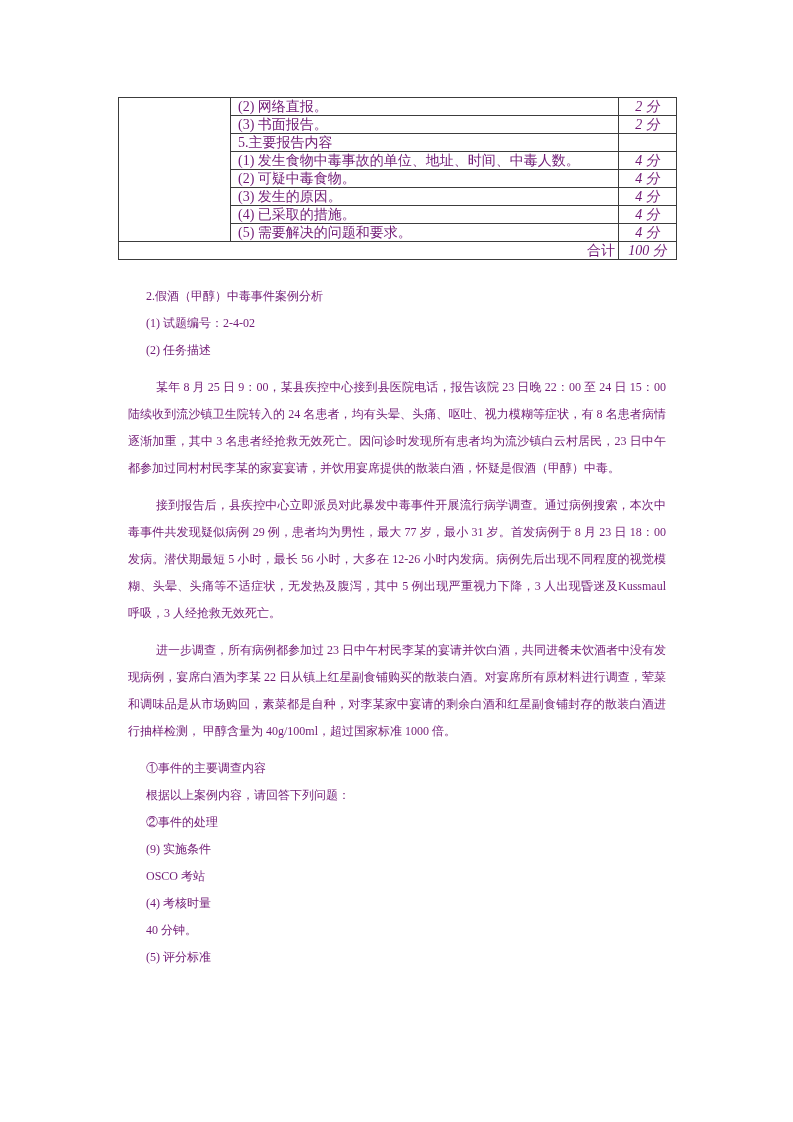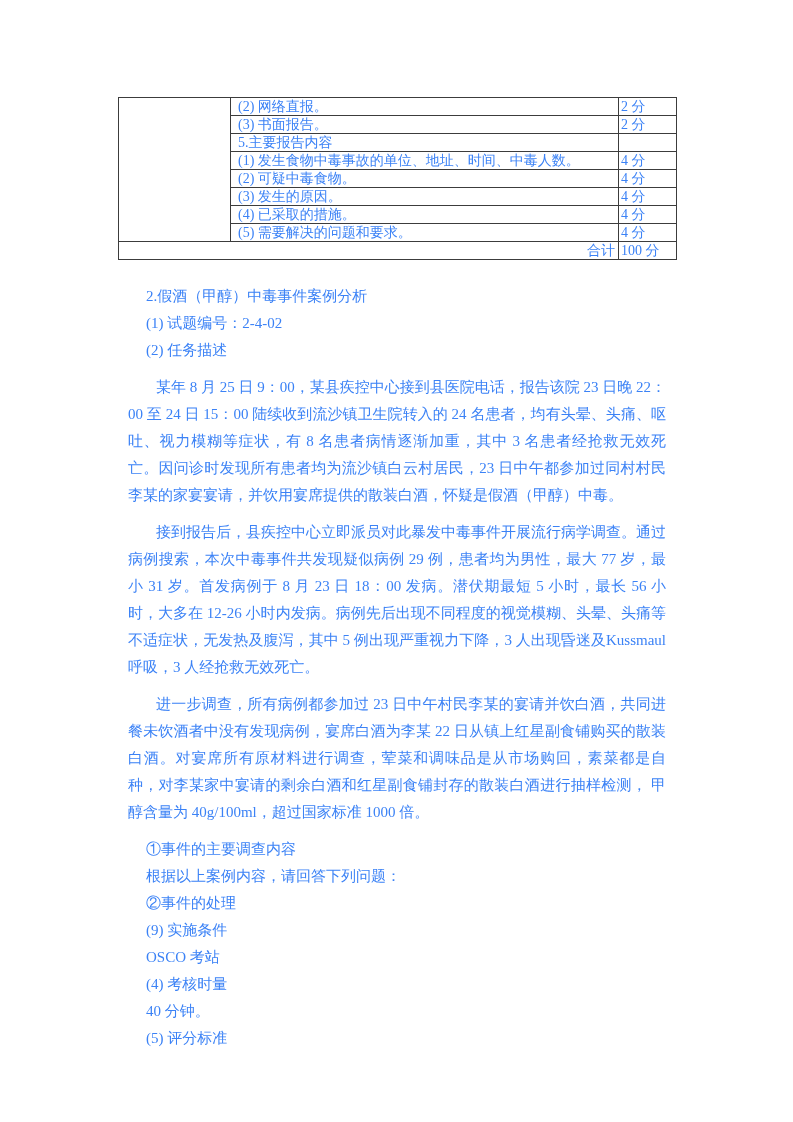--- a/index.html
+++ b/index.html
@@ -6,21 +6,21 @@
     margin: 0;
     padding: 0;
     background: #ffffff;
   }
   .page {
     position: relative;
     width: 793px;
     height: 1122px;
     background: #ffffff;
     font-family: "Liberation Serif", "DejaVu Serif", serif;
-    color: #3b82f6;
+    color: #701a75;
     overflow: hidden;
   }
   
   .score-table {
     position: absolute;
     left: 118px;
     top: 97px;
     width: 558px;
     border-collapse: collapse;
     table-layout: fixed;
@@ -36,34 +36,35 @@
     vertical-align: middle;
   }
   .score-table td.cat {
     padding: 0;
   }
   .score-table td.item {
     padding-left: 7px;
     text-align: left;
   }
   .score-table td.score {
-    text-align: left;
+    text-align: center;
     padding: 0 2px;
+    font-style: italic;
   }
   .score-table td.total-label {
     padding-left: 6px;
     text-align: right;
   }
   
   .doc {
     position: absolute;
     left: 118px;
     top: 283px;
     width: 558px;
-    font-size: 15px;
+    font-size: 12px;
     line-height: 27px;
   }
   .ln {
     text-indent: 28px;
     white-space: pre-wrap;
   }
   .para {
     margin: 10px;
     text-indent: 28px;
     text-align: justify;

